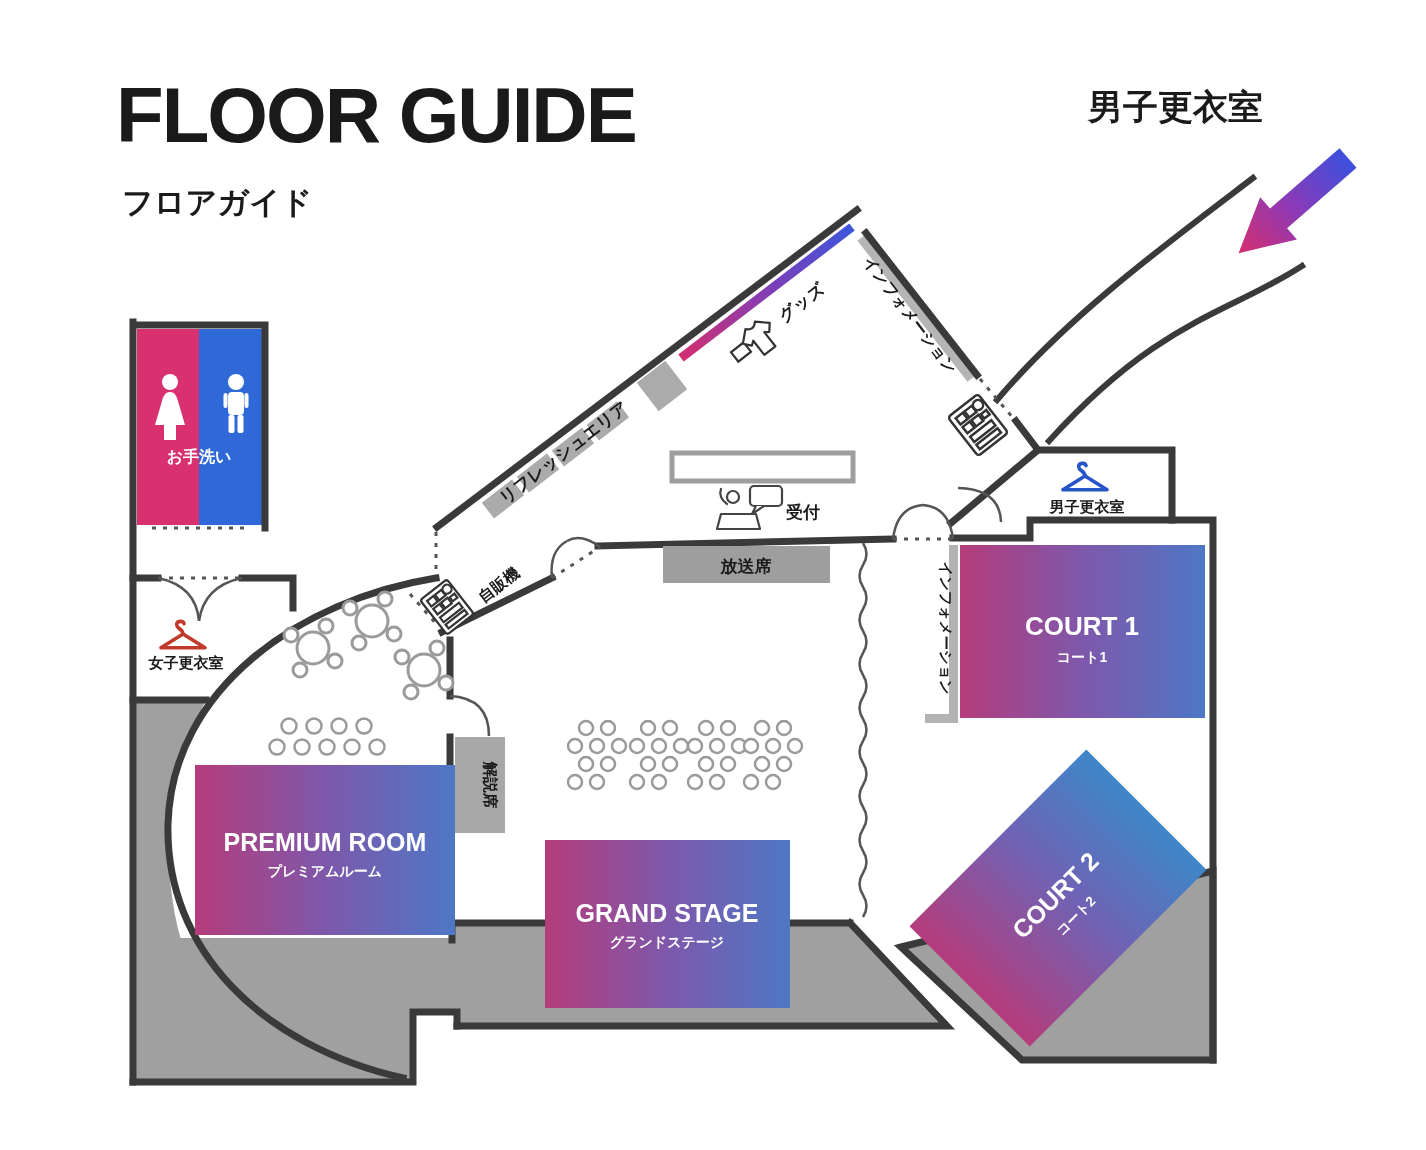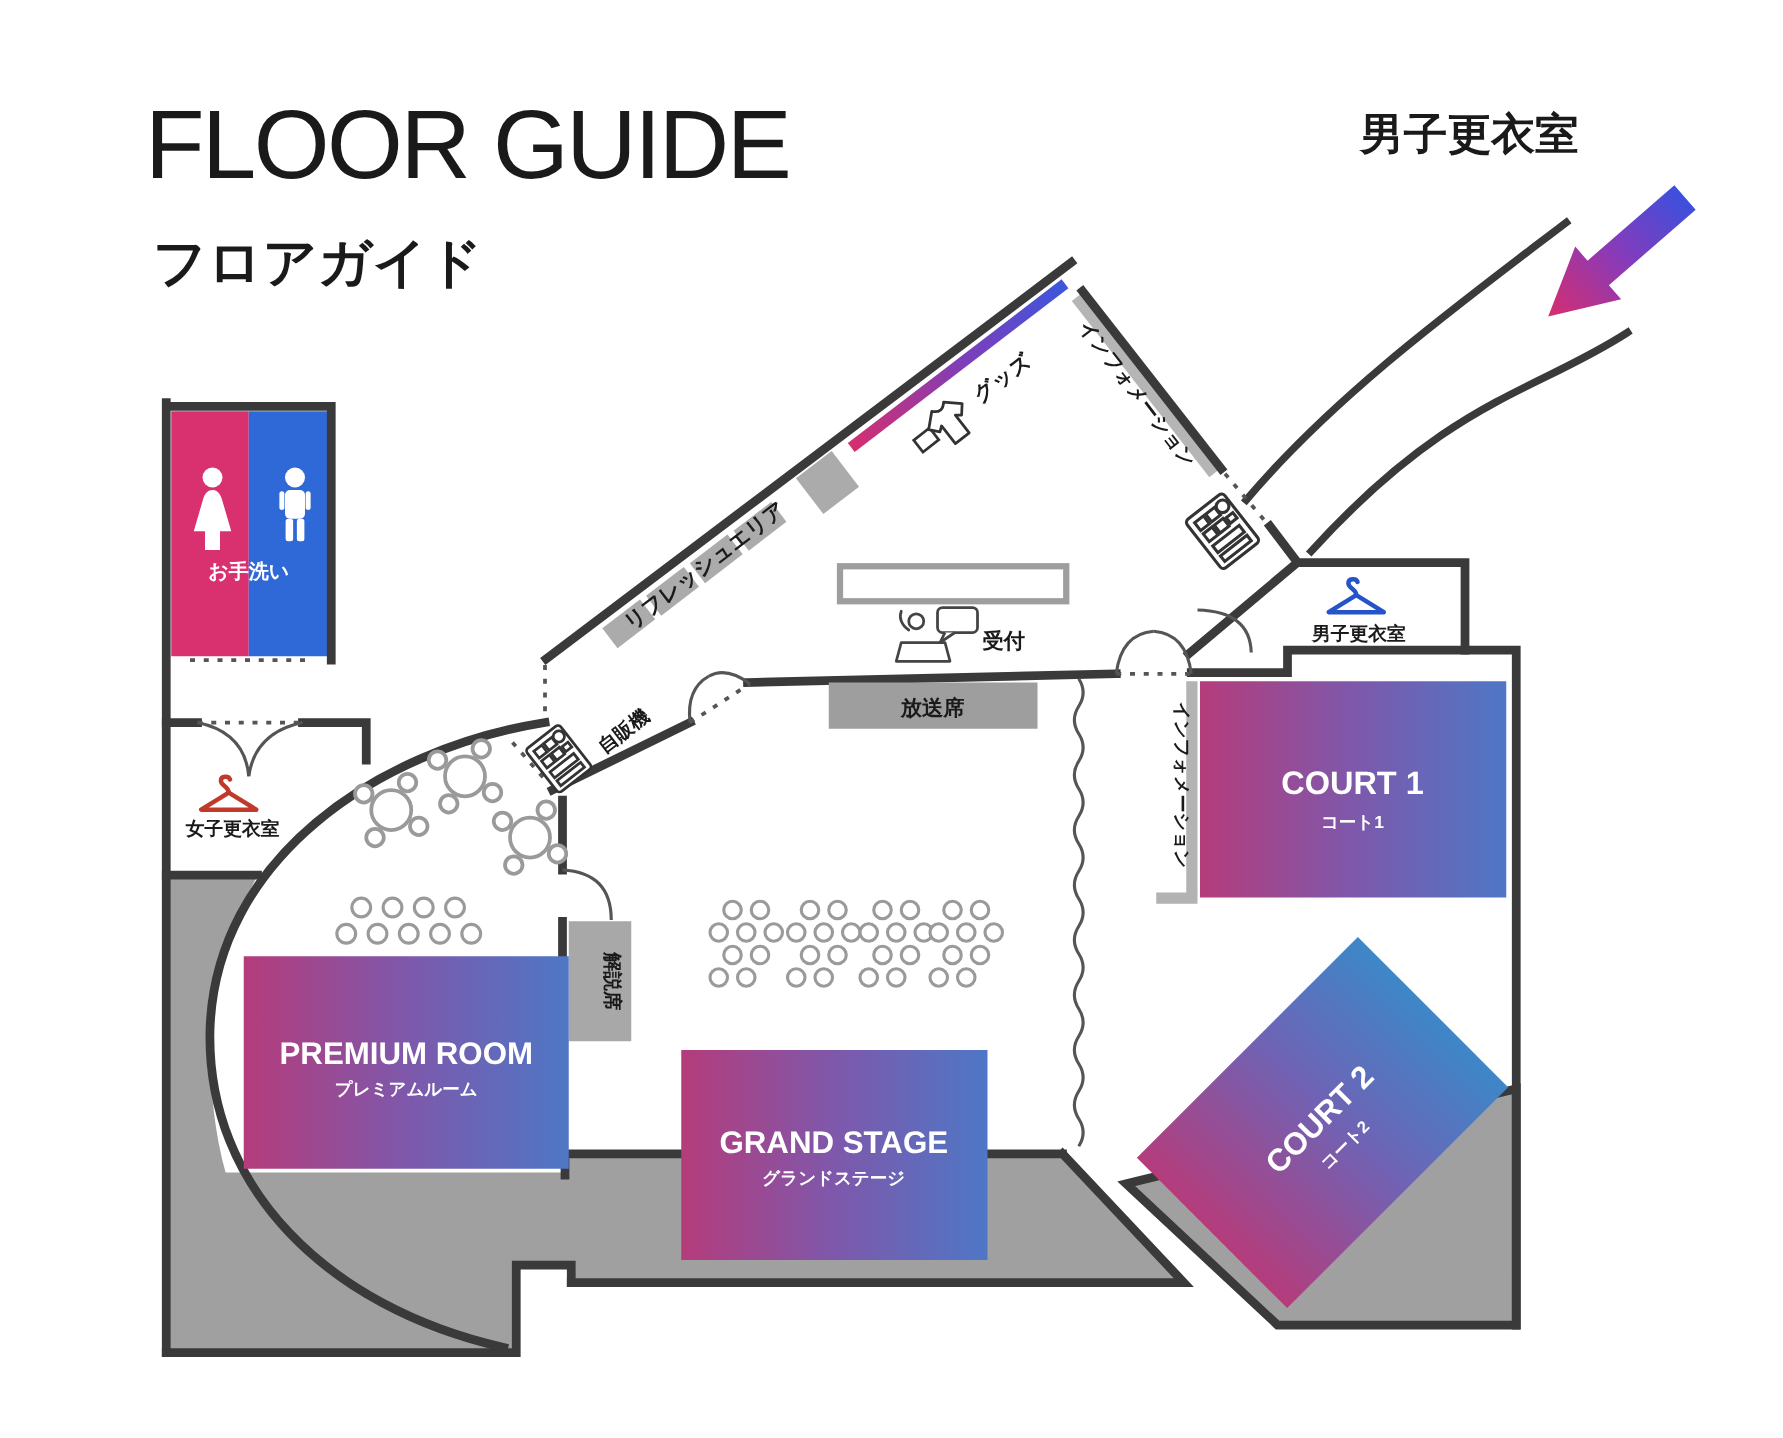--- a/index.html
+++ b/index.html
@@ -1,20 +1,20 @@
 <!DOCTYPE html>
 <html><head>
 <meta charset="utf-8">
 <style>
   html,body{margin:0;padding:0;background:#ffffff;}
   .page{position:relative;width:1426px;height:1150px;background:#fff;overflow:hidden;
         font-family:"Liberation Sans","DejaVu Sans",sans-serif;}
-  .title-en{position:absolute;left:116px;top:76px;font-size:78px;font-weight:400;
+  .title-en{position:absolute;left:116px;top:76px;font-size:78px;font-weight:700;
             letter-spacing:-2px;color:#1a1a1a;line-height:1;}
-  .title-ja{position:absolute;left:122px;top:182px;font-size:43px;font-weight:800;color:#1a1a1a;}
+  .title-ja{position:absolute;left:122px;top:182px;font-size:31px;font-weight:800;color:#1a1a1a;}
   .entrance-label{position:absolute;left:1088px;top:84px;font-size:35px;font-weight:900;color:#1a1a1a;}
   svg text{font-family:"Liberation Sans","DejaVu Sans",sans-serif;}
   .t-room-en{font-weight:800;fill:#ffffff;}
   .t-room-ja{font-weight:700;fill:#ffffff;}
   .t-map{font-weight:800;fill:#1a1a1a;}
   .t-white{font-weight:800;fill:#ffffff;}
 </style>
 </head>
 <body>
 

